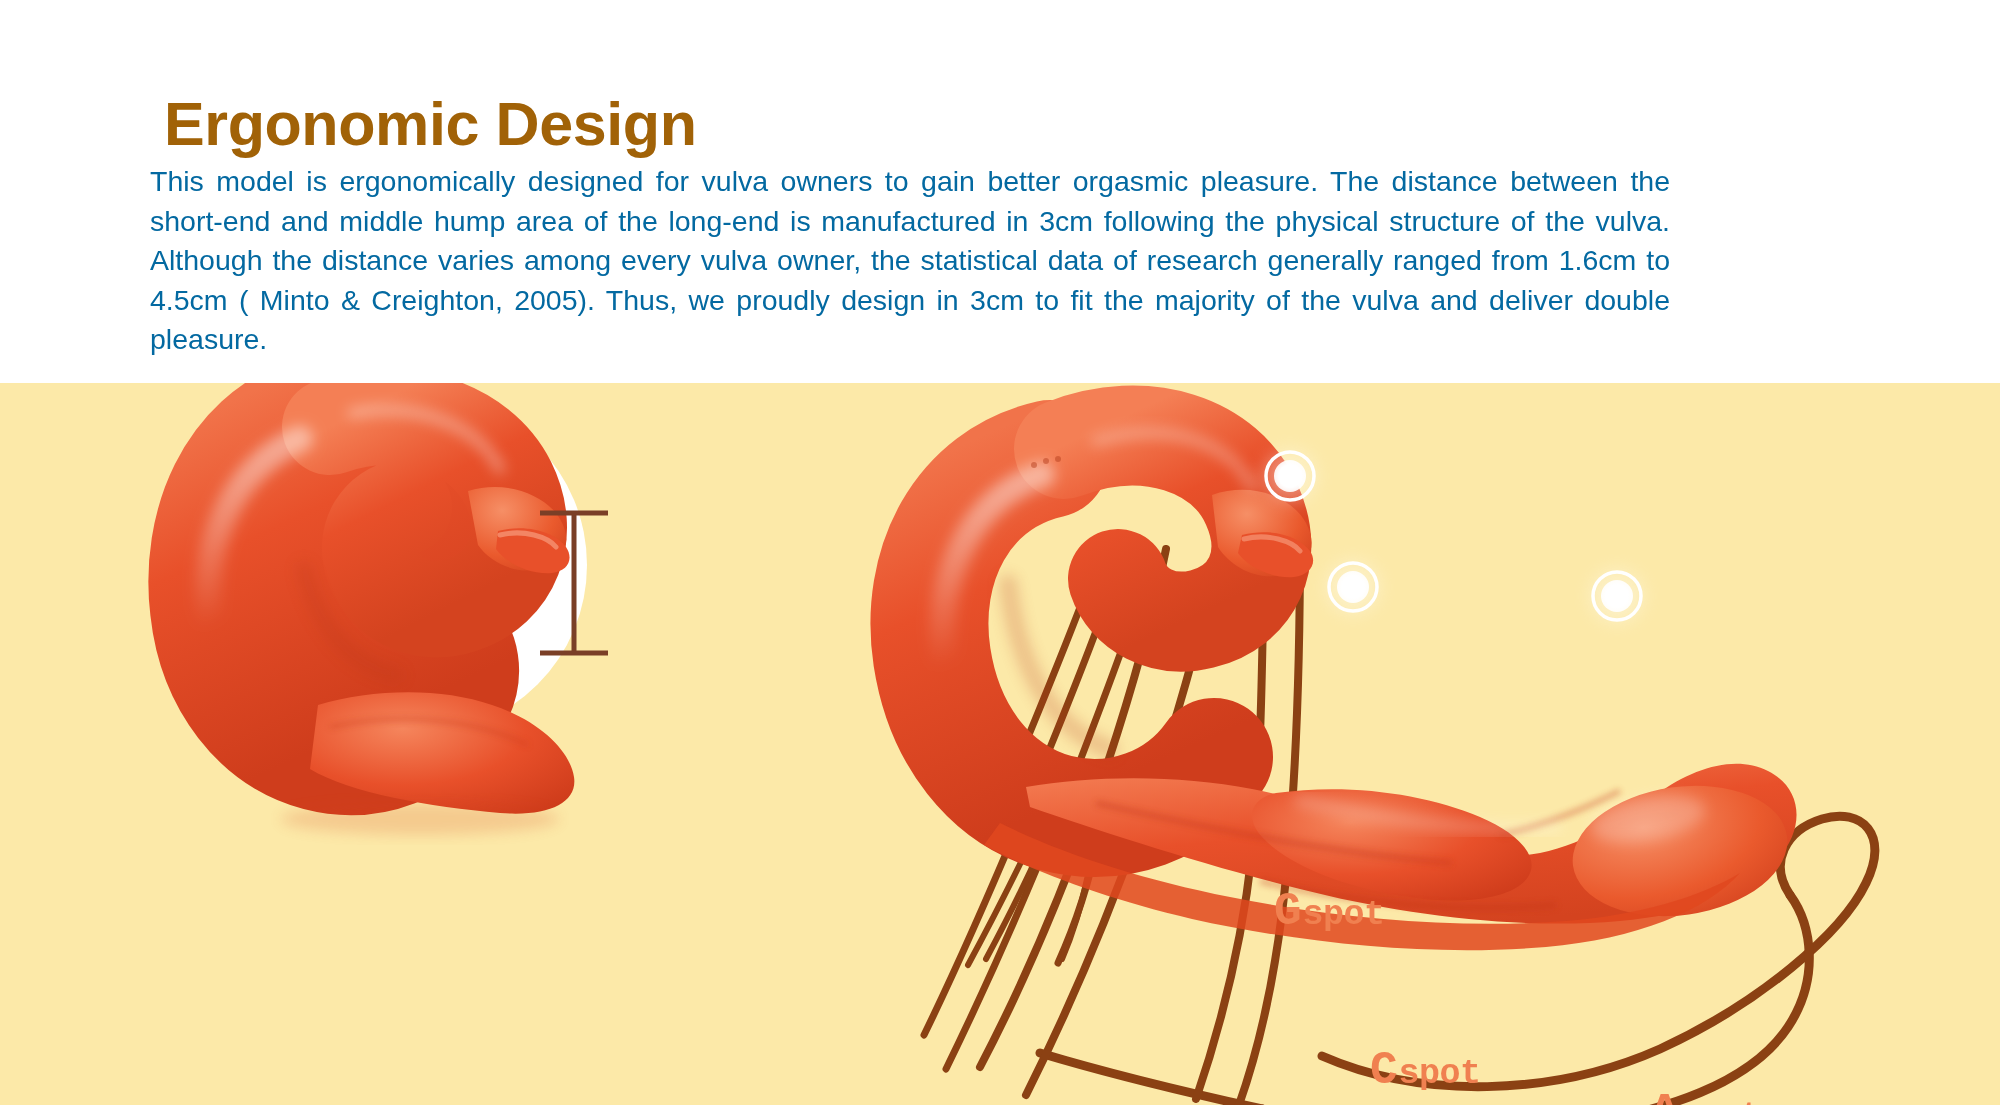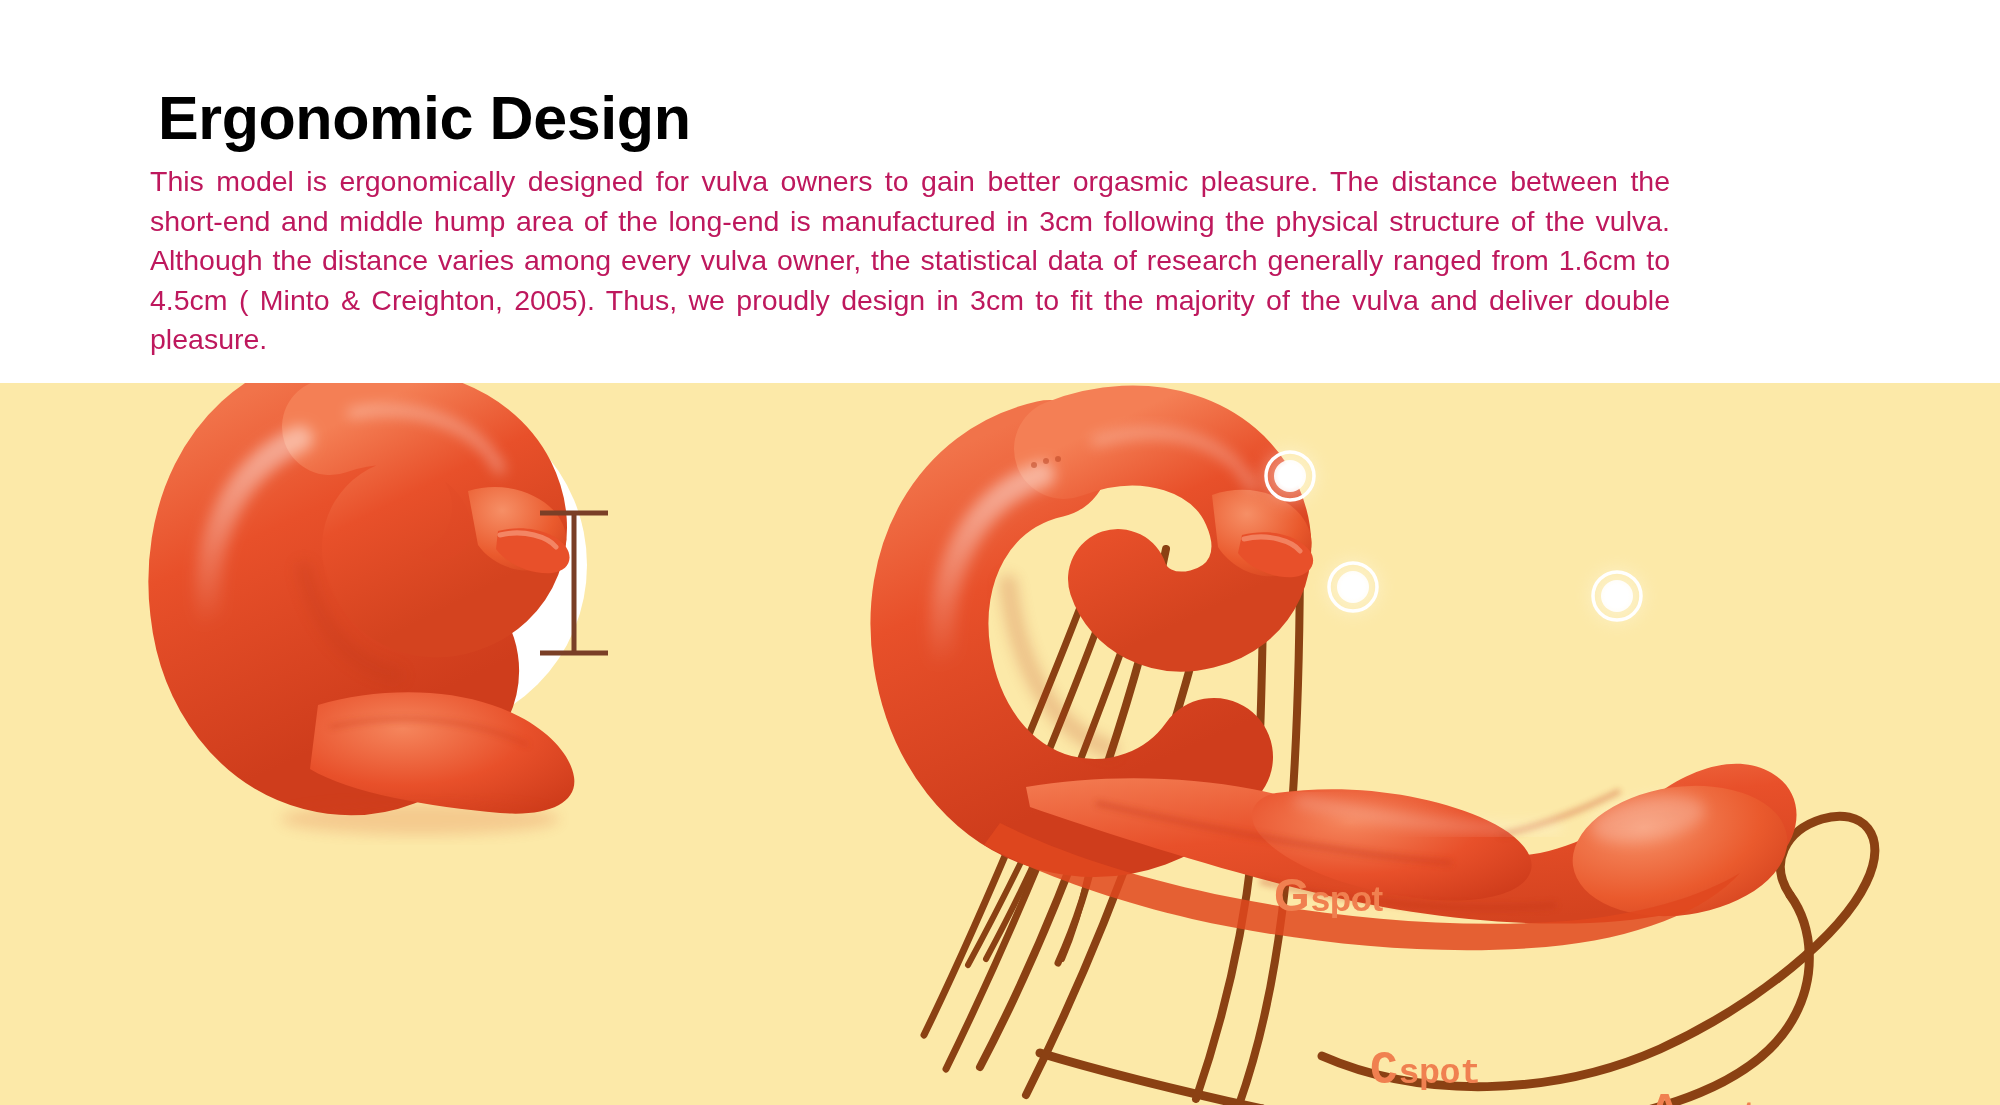--- a/index.html
+++ b/index.html
@@ -22,37 +22,37 @@
     left: 0; top: 0;
     width: 2000px;
     height: 383px;
     background: #ffffff;
     box-sizing: border-box;
   }
   #page-title {
     position: absolute;
     left: 148px;
     top: 78px;
-    margin: 10px;
+    margin: 16px;
     font-size: 61px;
     line-height: 1.0;
     font-weight: bold;
     letter-spacing: -0.4px;
-    color: #000000;
+    color: #a16207;
     white-space: nowrap;
   }
   #body-copy {
     position: absolute;
     left: 150px;
     top: 162px;
     width: 1520px;
     margin: 0;
     font-size: 28.5px;
     line-height: 39.5px;
-    color: #be185d;
+    color: #0369a1;
     text-align: justify;
     text-justify: inter-word;
     hyphens: manual;
   }
 
   
   #illustration-band {
     position: absolute;
     left: 0; top: 383px;
     width: 2000px;
@@ -78,21 +78,21 @@
   }
   .spot-label .big {
     font-size: 46px;
     letter-spacing: -1px;
   }
   .spot-label .small {
     font-size: 35px;
     letter-spacing: -0.5px;
     margin-left: 2px;
   }
-  #label-g-spot { left: 1274px; top: 485px; }
+  #label-g-spot { left: 1274px; top: 503px; font-family: Liberation Mono, monospace; }
   #label-c-spot { left: 1370px; top: 662px; font-family: Liberation Mono, monospace; }
   #label-a-spot { left: 1648px; top: 700px; }
 
   #measure-label {
     position: absolute;
     left: 468px;
     top: 713px;
     font-size: 58px;
     color: #7a3f27;
     letter-spacing: -1px;

